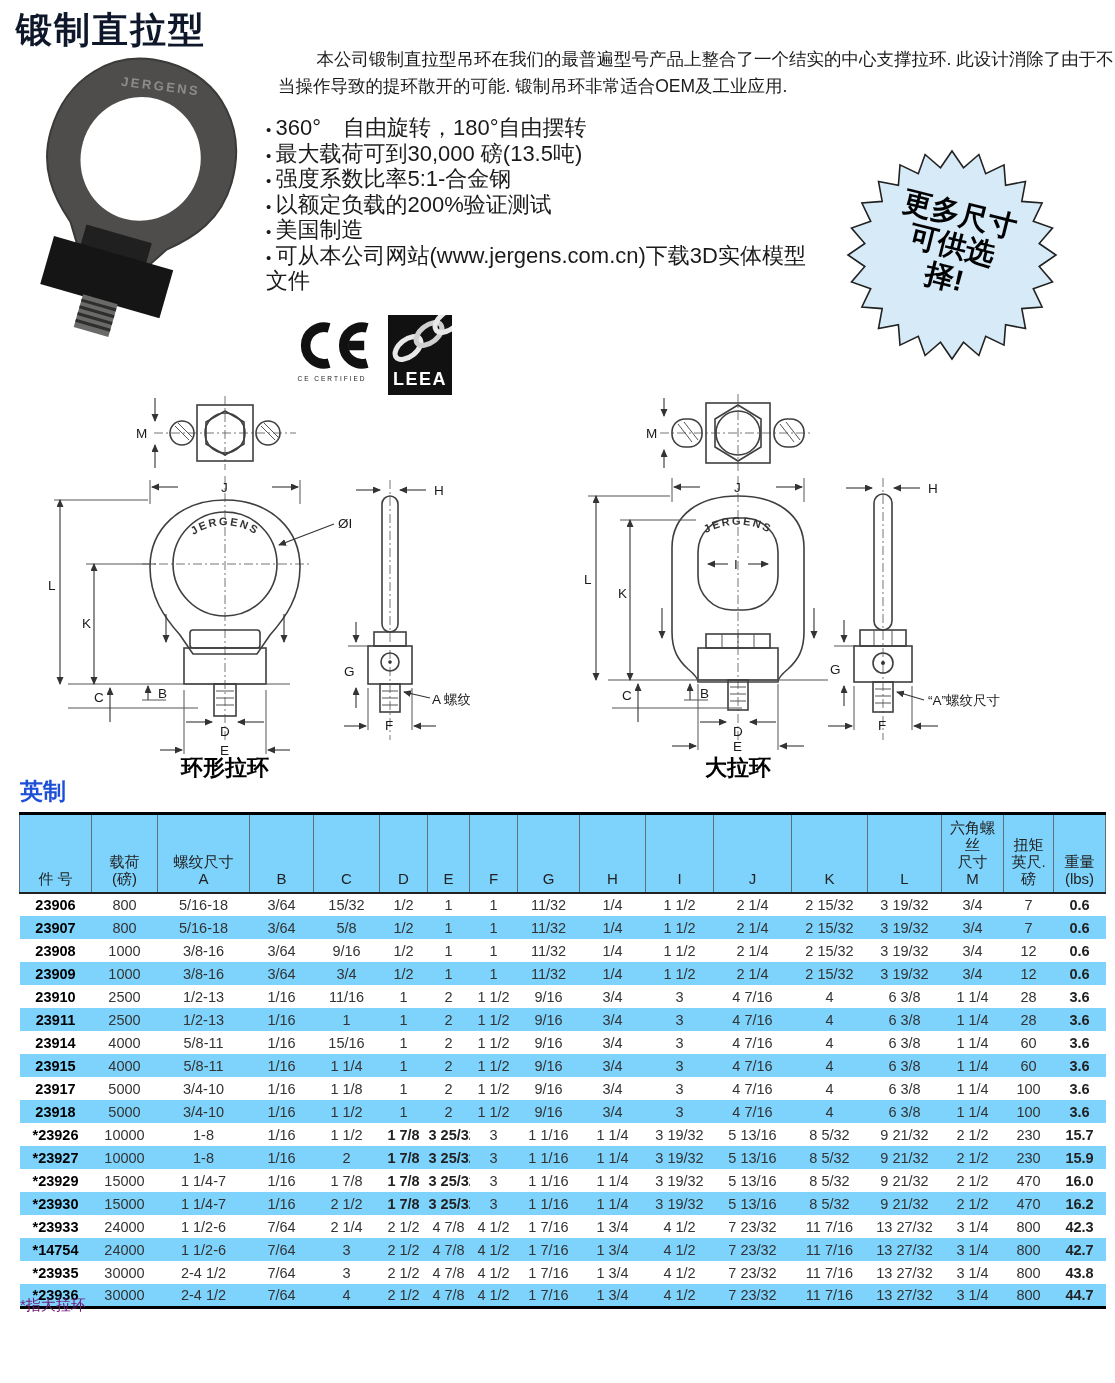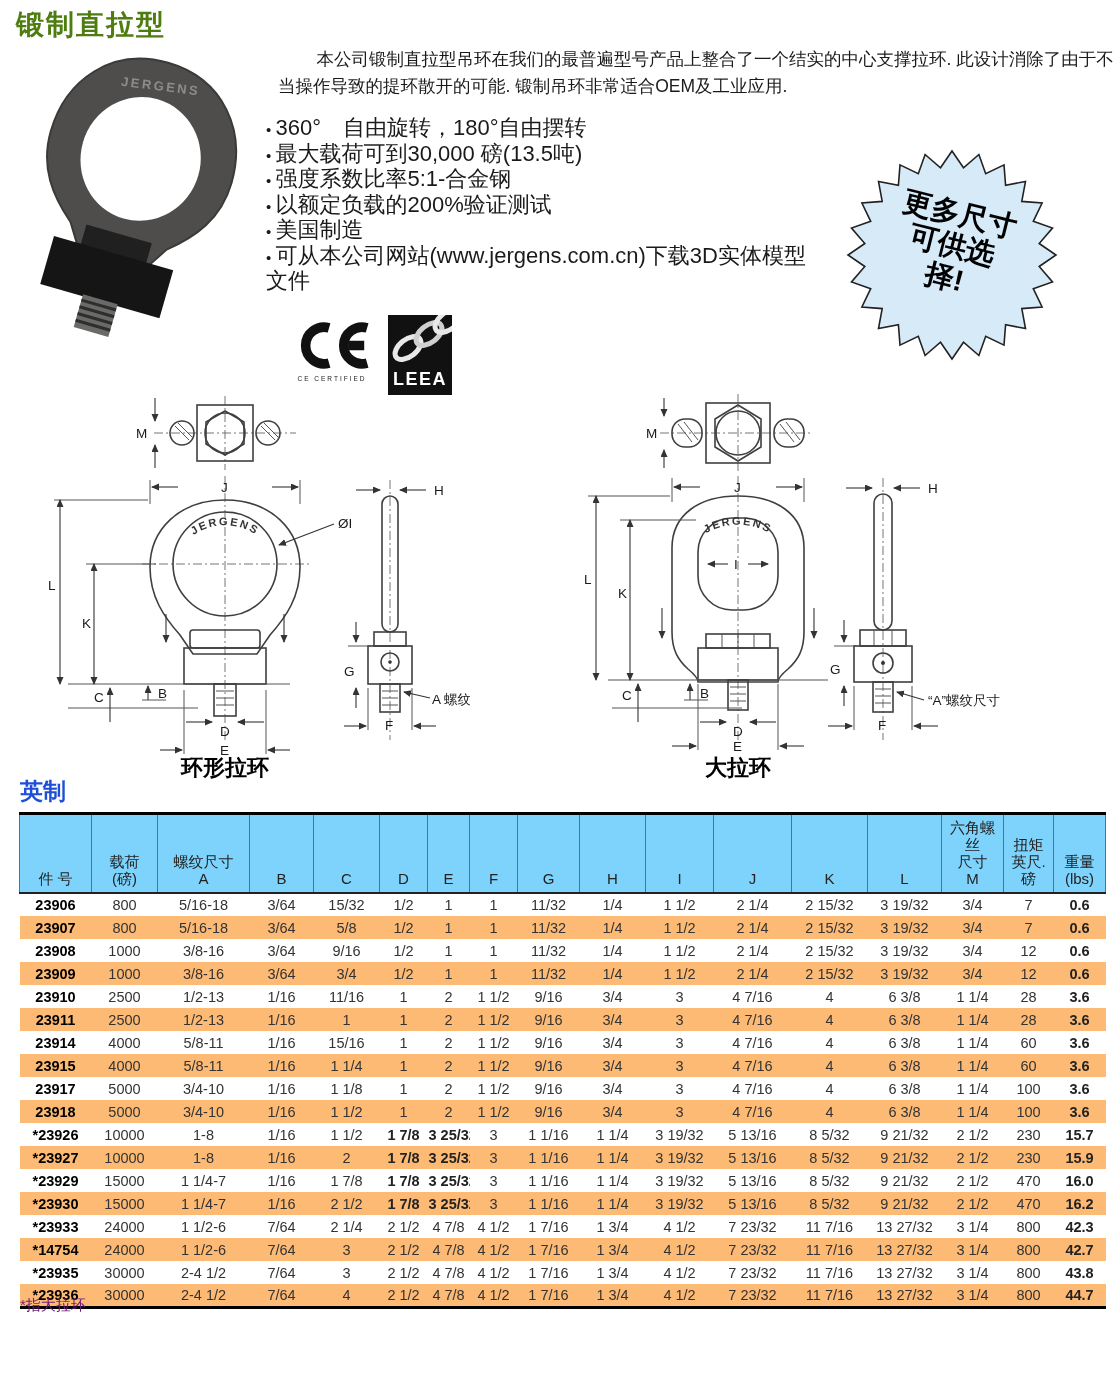--- a/index.html
+++ b/index.html
@@ -3,21 +3,21 @@
 <meta charset="utf-8">
 <style>
   * { margin:0; padding:0; box-sizing:border-box; }
   html,body { background:#fff; }
   body { font-family:"Liberation Sans","DejaVu Sans",sans-serif; color:#111; }
   #page { position:relative; width:1115px; height:1383px; background:#fff; overflow:hidden; }
 
   .abs { position:absolute; }
 
   
-  #title { left:16px; top:6px; font-size:28px; font-weight:bold; letter-spacing:2px; color:#4d7c0f; }
+  #title { left:16px; top:6px; font-size:36px; font-weight:bold; letter-spacing:2px; color:#0f172a; }
 
   
   #intro { left:262px; top:46px; width:852px; font-size:17.5px; line-height:27px; text-indent:2.2em; color:#1a1a1a;margin-left:16px; }
   #features { left:266px; top:116px; width:560px; list-style:none; font-size:22px; line-height:23.5px; color:#1a1a1a; }
   #features li::before { content:"• "; font-size:15px; }
 
   
   #badge { left:842px; top:145px; width:220px; height:220px; }
   #badge svg { position:absolute; left:0; top:0; }
   #badge .badge-text { position:absolute; left:0; top:52px; width:220px; text-align:center;
@@ -43,21 +43,21 @@
   
   #unit-label { left:20px; top:776px; font-size:23px; font-weight:600; color:#1d4ed8; }
   #spec-table { left:19px; top:812px; width:1078px; border-collapse:collapse; table-layout:fixed;
     border-top:3.5px solid #000; border-bottom:3px solid #000; }
   #spec-table thead th { background:#7dd3fc; border-left:1px solid #5f6e79; border-right:1px solid #5f6e79;
     border-bottom:2px solid #222; font-weight:normal; font-size:15px; line-height:17px;
     vertical-align:bottom; padding:4px 1px 5px; color:#222; }
   #spec-table thead th .hsm { font-size:15px; }
   #spec-table td { height:23px; text-align:center; font-size:14.5px; color:#333; padding:0 1px;
     white-space:nowrap; overflow:hidden; }
-  #spec-table tr.alt { background:#fdba74; }
+  #spec-table tr.alt { background:#7dd3fc; }
   #spec-table td.part { font-weight:bold; color:#000; }
   #spec-table td.wt { font-weight:bold; color:#222; }
   #spec-table td.bold { font-weight:bold; color:#222; }
   #footnote { left:20px; top:1296px; font-size:15px; color:#701a75; }
 </style>
 </head>
 <body>
 
 <div id="page">
 

